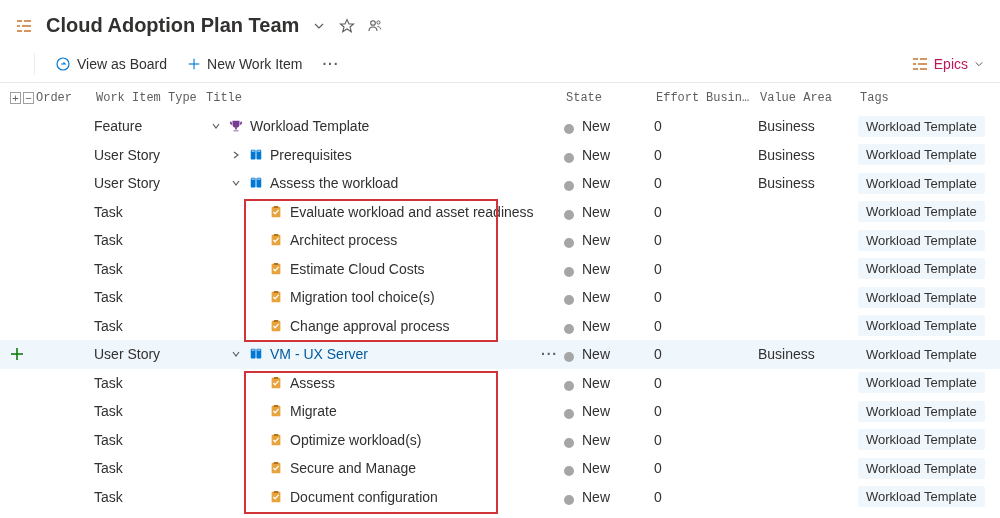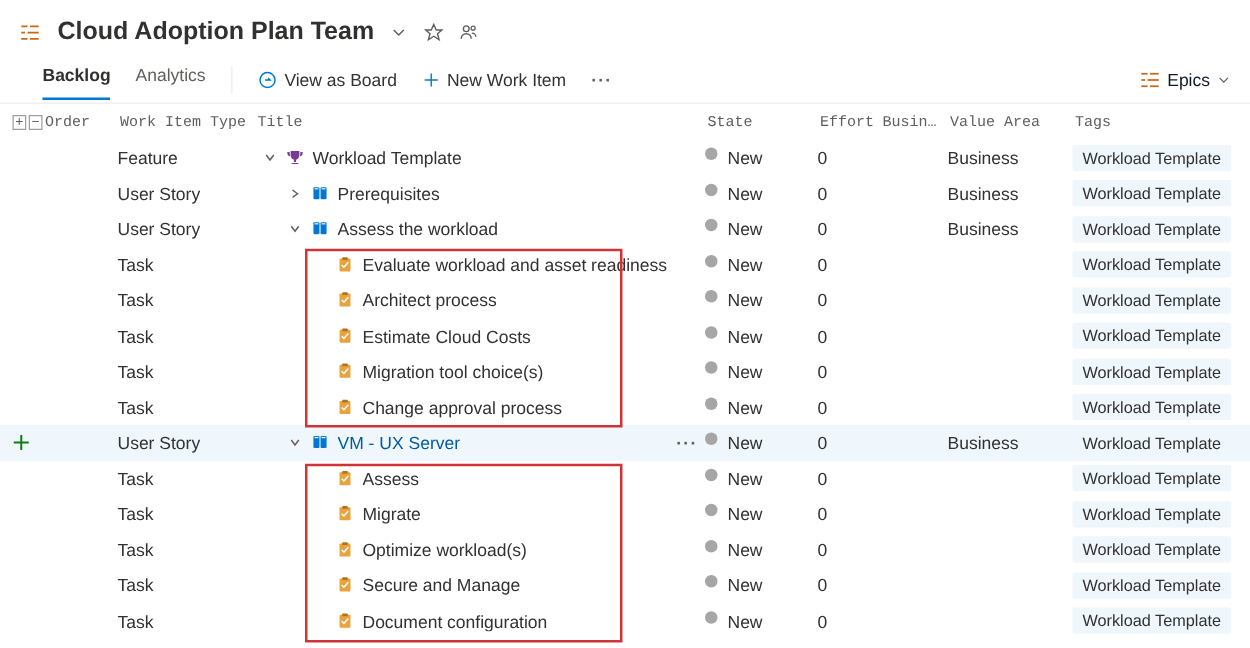--- a/index.html
+++ b/index.html
@@ -11,21 +11,21 @@
   .chev { width: 12px; height: 12px; display: inline-flex; align-items: center; }
   .icon-btn { display: inline-flex; align-items: center; justify-content: center; cursor: pointer; color: #605e5c; }
   .toolbar { display: flex; align-items: center; padding: 6px 16px 0 34px; gap: 20px; border-bottom: 1px solid #edebe9; height: 40px; }
   .tabs { display: flex; gap: 20px; align-items: flex-end; }
   .tab { padding: 0 0 10px 0; cursor: pointer; font-size: 14px; color: #605e5c; border-bottom: 2px solid transparent; }
   .tab.active { color: #323130; font-weight: 600; border-bottom-color: #0078d4; }
   .tsep { width: 1px; height: 22px; background: #edebe9; margin-bottom: 4px; }
   .tb-btn { display: flex; align-items: center; gap: 6px; cursor: pointer; color: #323130; font-size: 14px; padding-bottom: 4px; }
   .tb-btn svg { color: #0078d4; }
   .spacer { flex: 1; }
-  .right-ctl { display: flex; align-items: center; gap: 6px; cursor: pointer; color: #0f172a; padding-bottom: 4px; text-align: right; }
+  .right-ctl { display: flex; align-items: center; gap: 6px; cursor: pointer; color: #be185d; padding-bottom: 4px; text-align: right; }
 
   .grid-head { display: grid; grid-template-columns: 34px 60px 110px 360px 90px 50px 54px 100px 130px; align-items: center; padding: 8px 0 6px 0; font-size: 12px; color: #605e5c; border-bottom: 1px solid #fff; }
   .grid-head .gh { padding-left: 2px; white-space: nowrap; overflow: hidden; text-overflow: ellipsis; font-family: Liberation Mono, monospace; }
   .gh-tools { display: flex; gap: 2px; padding-left: 10px; }
   .gh-tools .sq { width: 12px; height: 12px; border: 1px solid #a19f9d; display: inline-flex; align-items: center; justify-content: center; font-size: 11px; line-height: 1; }
 
   .rows { }
   .row { display: grid; grid-template-columns: 34px 60px 110px 360px 90px 50px 54px 100px 130px; align-items: center; height: 28.5px; font-size: 14px; }
   .row.selected { background: #eff6fc; }
   .row .addcol { display: flex; justify-content: center; }
@@ -34,21 +34,21 @@
   .row .ordcol { color: #605e5c; font-size: 13px; }
   .row .typcol { color: #323130; font-size: 14px; }
   .title-cell { display: flex; align-items: center; gap: 6px; min-width: 0; position: relative; }
   .title-text { white-space: nowrap; overflow: hidden; text-overflow: ellipsis; }
   .title-text.link { color: #005a9e; }
   .indent-0 { padding-left: 6px; }
   .indent-1 { padding-left: 26px; }
   .indent-2 { padding-left: 46px; }
   .expander { width: 12px; display: inline-flex; justify-content: center; color: #605e5c; }
   .wi-icon { width: 16px; height: 14px; display: inline-flex; }
-  .state-cell { display: flex; align-items: flex-start; gap: 8px; }
+  .state-cell { display: flex; align-items: flex-end; gap: 8px; }
   .state-dot { width: 10px; height: 10px; border-radius: 50%; background: #a6a6a6; }
   .effort-cell, .busi-cell, .va-cell { font-size: 14px; }
   .tag { background: #eff6fc; color: #323130; font-size: 13px; padding: 3px 8px; border-radius: 2px; display: inline-block; }
   .more-dots { position: absolute; right: 6px; color: #605e5c; font-weight: 700; visibility: hidden; letter-spacing: 1px; }
   .row.selected .more-dots { visibility: visible; }
 
   .redbox { position: absolute; border: 2px solid #d13438; pointer-events: none; }
   .content { position: relative; }
 </style>
 </head>
@@ -83,24 +83,20 @@
     <svg viewBox="0 0 16 16" width="16" height="16">
           <circle cx="6" cy="5" r="2.3" fill="none" stroke="#605e5c" stroke-width="1.1"></circle>
           <path d="M2 13c0-2.5 1.8-4 4-4s4 1.5 4 4" fill="none" stroke="#605e5c" stroke-width="1.1"></path>
           <circle cx="11.5" cy="4.5" r="1.6" fill="none" stroke="#605e5c" stroke-width="1"></circle>
           <path d="M10.5 8.5c1.8 0 3 1.2 3.3 3" fill="none" stroke="#605e5c" stroke-width="1"></path>
         </svg>
   </span>
 </div>
 
 <div class="toolbar">
-  <div class="tabs">
-    <div class="tab active">Backlog</div>
-    <div class="tab">Analytics</div>
-  </div>
   <div class="tsep"></div>
   <div class="tb-btn">
     <svg viewBox="0 0 16 16" width="16" height="16">
           <circle cx="8" cy="8" r="6" fill="none" stroke="#0078d4" stroke-width="1.2"></circle>
           <polyline points="6,8 10,8 8.5,6.5 M10,8 8.5,9.5" fill="none" stroke="#0078d4" stroke-width="1.2"></polyline>
         </svg>
     <span>View as Board</span>
   </div>
   <div class="tb-btn">
     <svg viewBox="0 0 16 16" width="14" height="14">

